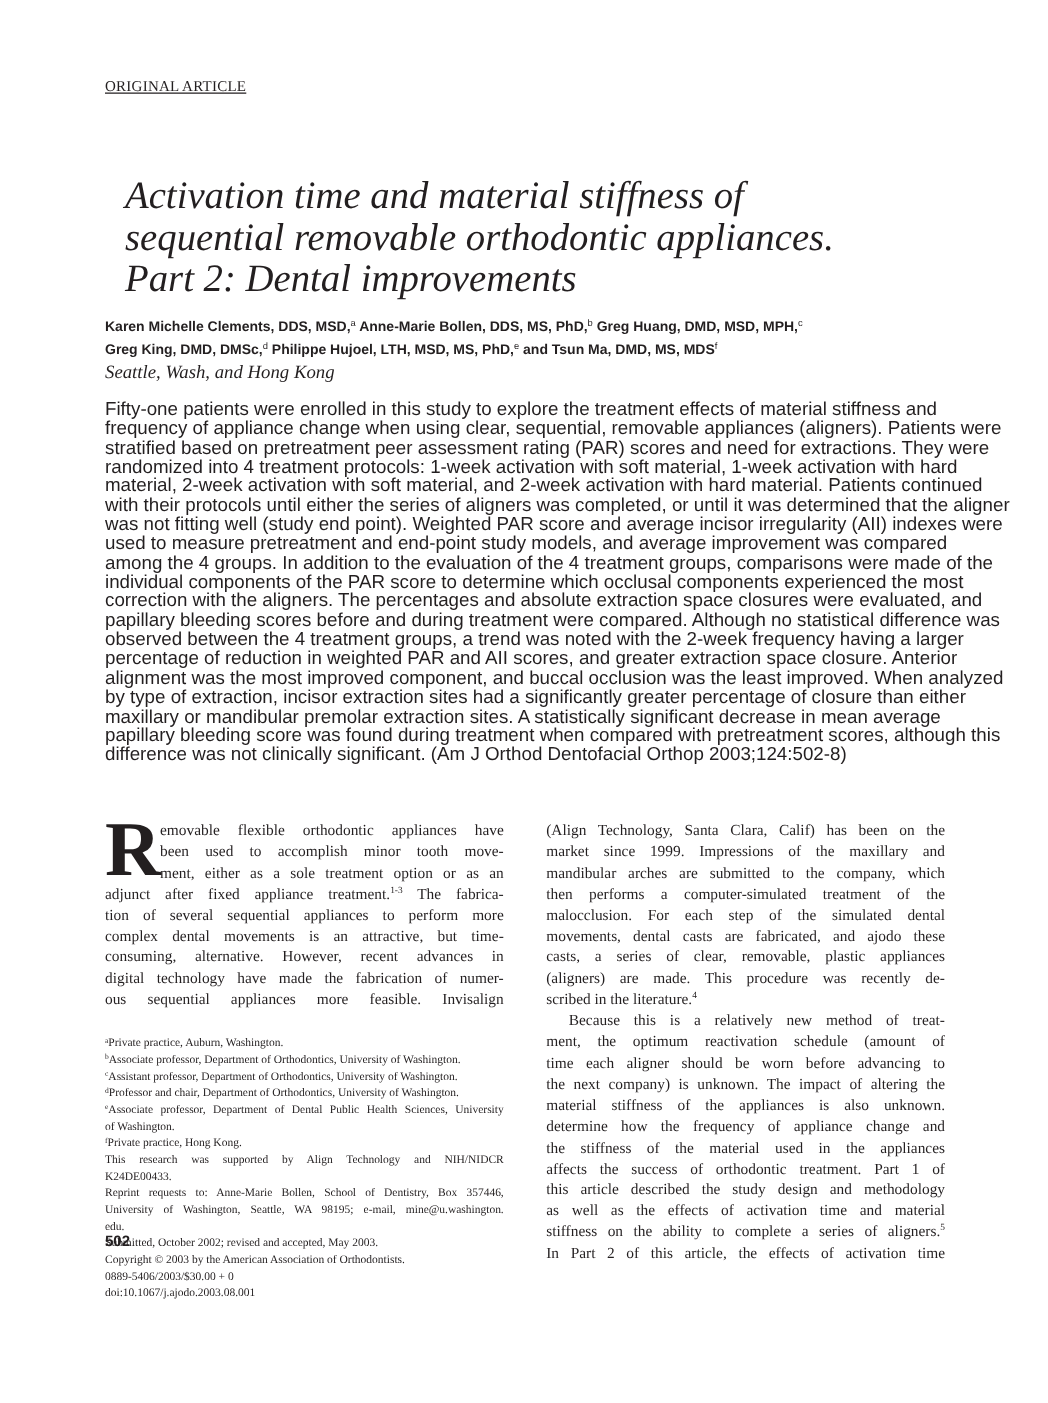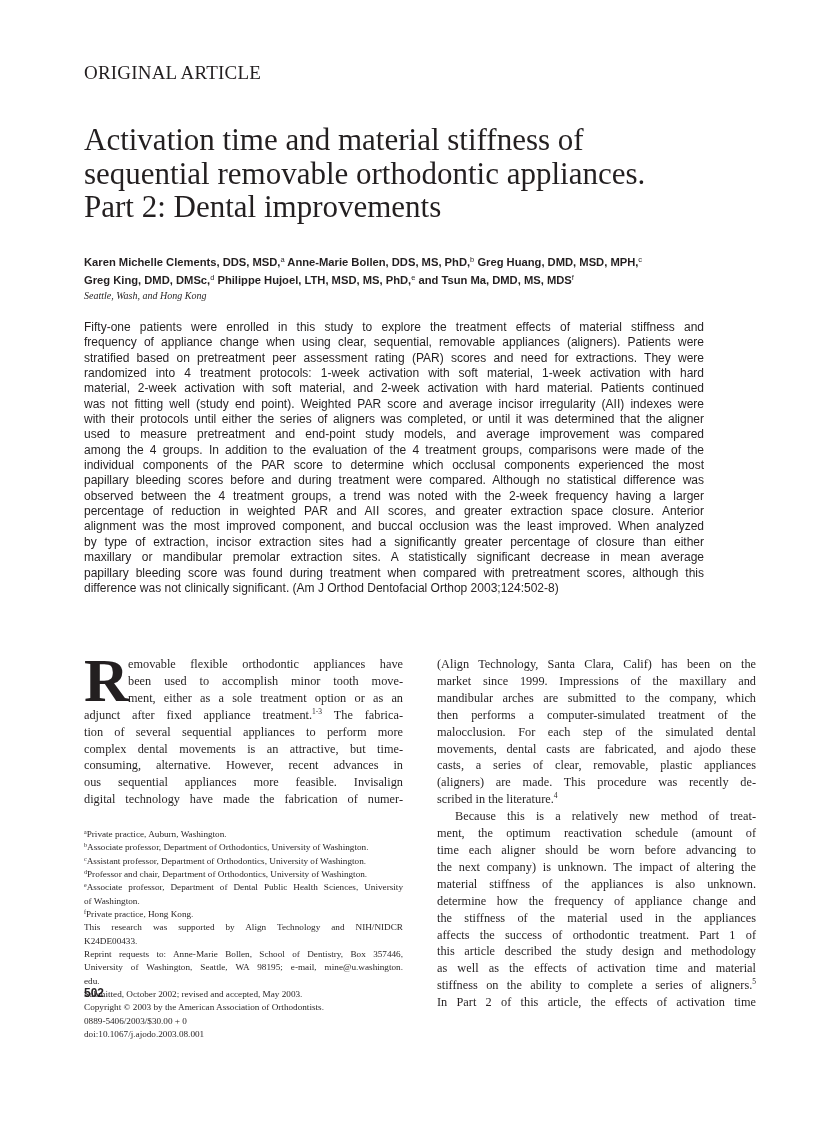--- a/index.html
+++ b/index.html
@@ -1,24 +1,24 @@
 <!DOCTYPE html>
 <html><head>
   <meta charset="utf-8">
   <style>
     html, body { margin: 0; padding: 0; background: #ffffff; }
     body { width: 838px; height: 1122px; position: relative; overflow: hidden; color: #231f20; }
-    .section-label { position: absolute; left: 84px; top: 62px; font-family: "Liberation Serif", serif; font-size: 19px; letter-spacing: 0.2px; }
-    .title { position: absolute; left: 84px; top: 123px; width: 700px; font-family: "Liberation Serif", serif; font-size: 31px; line-height: 33.5px; font-weight: normal; margin: 0; }
+    .section-label { position: absolute; left: 84px; top: 62px; font-family: "Liberation Serif", serif; font-size: 12px; letter-spacing: 0.2px; text-decoration: underline; }
+    .title { position: absolute; left: 84px; top: 123px; width: 700px; font-family: "Liberation Serif", serif; font-size: 31px; line-height: 33.5px; font-weight: normal; margin: 16px; font-style: italic; }
     .title div { white-space: nowrap; }
     .authors { position: absolute; left: 84px; top: 254px; width: 680px; font-family: "Liberation Sans", sans-serif; font-size: 11.2px; font-weight: bold; line-height: 17.5px; }
     .authors div { white-space: nowrap; }
     .authors sup { font-size: 7.5px; font-weight: normal; vertical-align: 4px; line-height: 0; }
-    .affiliation { position: absolute; left: 84px; top: 290px; font-family: "Liberation Serif", serif; font-style: italic; font-size: 10px; }
-    .abstract { position: absolute; left: 84px; top: 320px; width: 620px; font-family: "Liberation Sans", sans-serif; font-size: 12px; line-height: 15.35px; }
+    .affiliation { position: absolute; left: 84px; top: 290px; font-family: "Liberation Serif", serif; font-style: italic; font-size: 15px; }
+    .abstract { position: absolute; left: 84px; top: 320px; width: 620px; font-family: "Liberation Sans", sans-serif; font-size: 15px; line-height: 15.35px; }
     .abstract div { white-space: nowrap; text-align: justify; text-align-last: justify; }
     .abstract div.last { text-align-last: left; }
     .col { position: absolute; font-family: "Liberation Serif", serif; font-size: 12.3px; line-height: 16.9px; }
     .col div { white-space: nowrap; text-align: justify; text-align-last: justify; }
     .col div.last { text-align-last: left; }
     .col-left { left: 84px; top: 656px; width: 319px; }
     .col-right { left: 437px; top: 656px; width: 319px; }
     .dropcap { position: absolute; left: 84px; top: 650px; font-family: "Liberation Serif", serif; font-size: 62px; line-height: 60px; font-weight: bold; }
     .indent-cap { padding-left: 44px; }
     .sup { font-size: 7.5px; vertical-align: 5px; line-height: 0; }
@@ -53,47 +53,48 @@
 </div>
 
 <div class="affiliation">Seattle, Wash, and Hong Kong</div>
 
 <div class="abstract">
   <div>Fifty-one patients were enrolled in this study to explore the treatment effects of material stiffness and</div>
   <div>frequency of appliance change when using clear, sequential, removable appliances (aligners). Patients were</div>
   <div>stratified based on pretreatment peer assessment rating (PAR) scores and need for extractions. They were</div>
   <div>randomized into 4 treatment protocols: 1-week activation with soft material, 1-week activation with hard</div>
   <div>material, 2-week activation with soft material, and 2-week activation with hard material. Patients continued</div>
+  <div>with their protocols until either the series of aligners was completed, or until it was determined that the aligner</div>
   <div>was not fitting well (study end point). Weighted PAR score and average incisor irregularity (AII) indexes were</div>
-  <div>with their protocols until either the series of aligners was completed, or until it was determined that the aligner</div>
   <div>used to measure pretreatment and end-point study models, and average improvement was compared</div>
   <div>among the 4 groups. In addition to the evaluation of the 4 treatment groups, comparisons were made of the</div>
   <div>individual components of the PAR score to determine which occlusal components experienced the most</div>
+  <div>correction with the aligners. The percentages and absolute extraction space closures were evaluated, and</div>
   <div>papillary bleeding scores before and during treatment were compared. Although no statistical difference was</div>
   <div>observed between the 4 treatment groups, a trend was noted with the 2-week frequency having a larger</div>
   <div>percentage of reduction in weighted PAR and AII scores, and greater extraction space closure. Anterior</div>
   <div>alignment was the most improved component, and buccal occlusion was the least improved. When analyzed</div>
   <div>by type of extraction, incisor extraction sites had a significantly greater percentage of closure than either</div>
   <div>maxillary or mandibular premolar extraction sites. A statistically significant decrease in mean average</div>
   <div>papillary bleeding score was found during treatment when compared with pretreatment scores, although this</div>
   <div class="last">difference was not clinically significant. (Am J Orthod Dentofacial Orthop 2003;124:502-8)</div>
 </div>
 
 <div class="dropcap">R</div>
 
 <div class="col col-left">
   <div class="indent-cap">emovable flexible orthodontic appliances have</div>
   <div class="indent-cap">been used to accomplish minor tooth move-</div>
   <div class="indent-cap">ment, either as a sole treatment option or as an</div>
   <div><span>adjunct after fixed appliance treatment.</span><span class="sup">1-3</span><span> The fabrica-</span></div>
   <div>tion of several sequential appliances to perform more</div>
   <div>complex dental movements is an attractive, but time-</div>
   <div>consuming, alternative. However, recent advances in</div>
+  <div>digital technology have made the fabrication of numer-</div>
   <div>ous sequential appliances more feasible. Invisalign</div>
-  <div>digital technology have made the fabrication of numer-</div>
 </div>
 
 <div class="footnotes">
   <div class="last"><span class="fsup">a</span><span>Private practice, Auburn, Washington.</span></div>
   <div class="last"><span class="fsup">b</span><span>Associate professor, Department of Orthodontics, University of Washington.</span></div>
   <div class="last"><span class="fsup">c</span><span>Assistant professor, Department of Orthodontics, University of Washington.</span></div>
   <div class="last"><span class="fsup">d</span><span>Professor and chair, Department of Orthodontics, University of Washington.</span></div>
   <div><span class="fsup">e</span><span>Associate professor, Department of Dental Public Health Sciences, University</span></div>
   <div class="last">of Washington.</div>
   <div class="last"><span class="fsup">f</span><span>Private practice, Hong Kong.</span></div>

